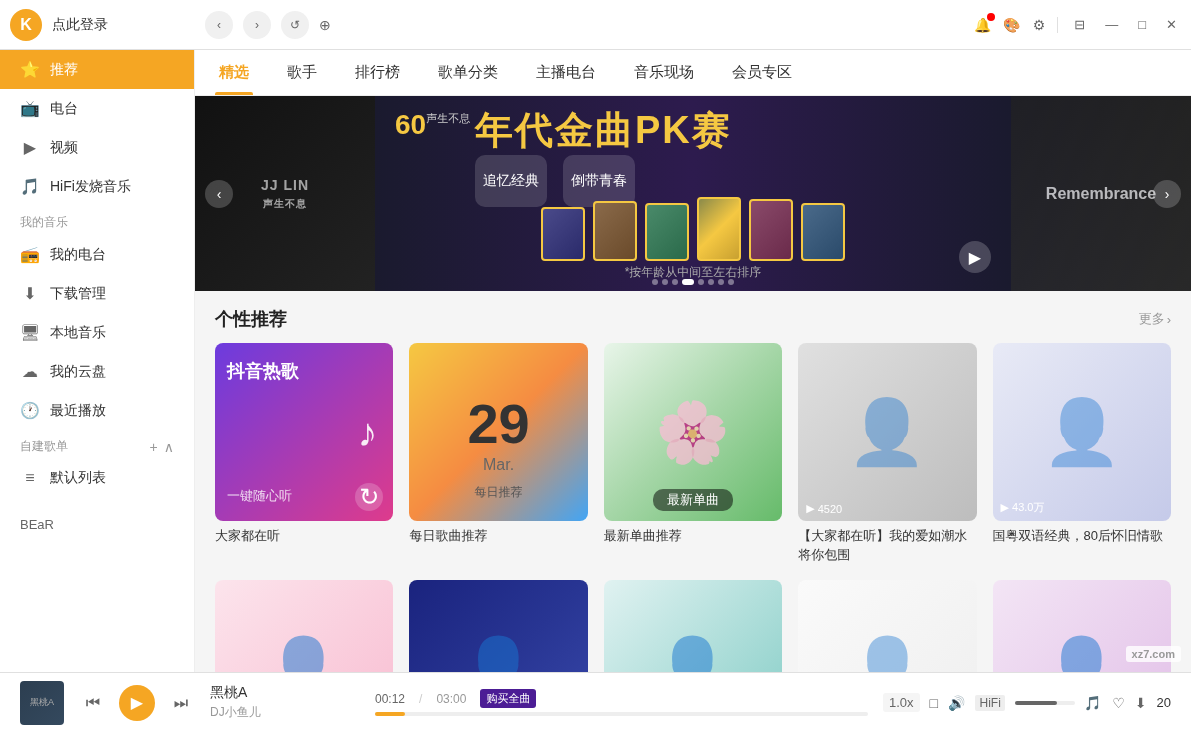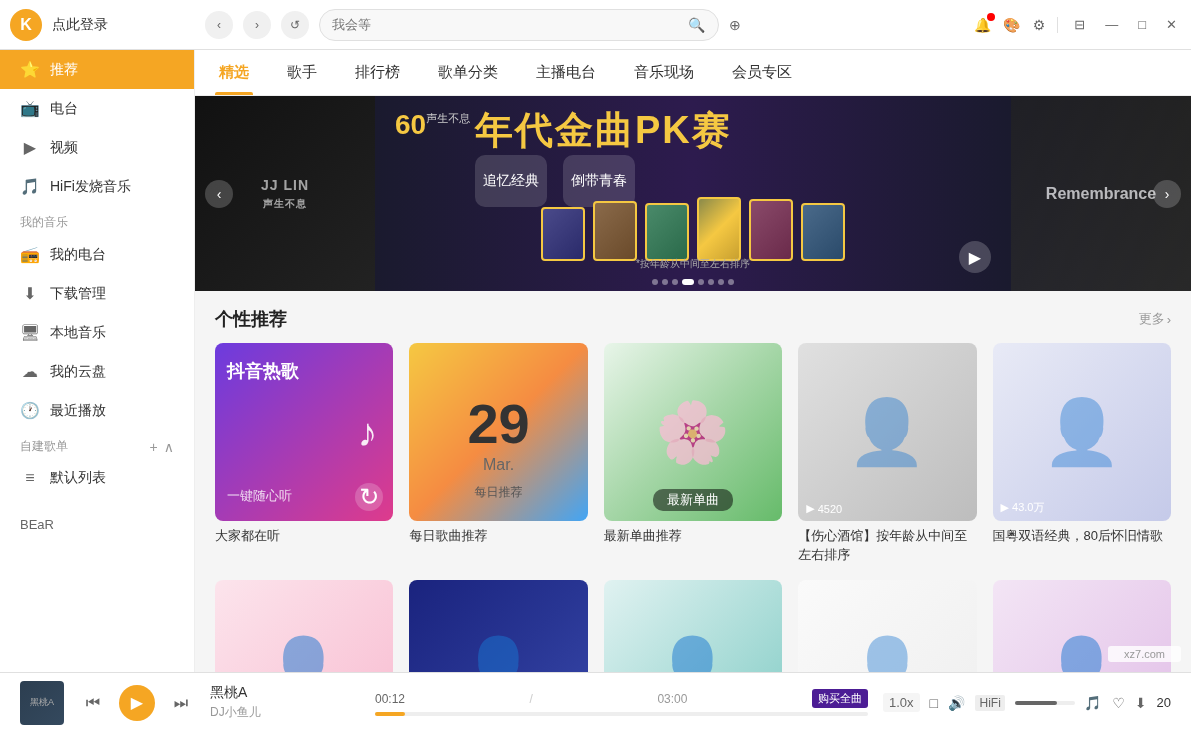--- a/index.html
+++ b/index.html
@@ -381,21 +381,21 @@
       background: #eee;
       border-radius: 2px;
       position: relative;
       cursor: pointer;
     }
     .progress-bar-fill {
       height: 100%;
       border-radius: 2px;
       background: #f5a623;
     }
-    .progress-time { display: flex; align-items: center; gap: 6px; justify-content: space-between; }
+    .progress-time { display: flex; align-items: center; gap: 14px; }
     .time-current { font-size: 12px; color: #666; }
     .time-total { font-size: 12px; color: #999; }
     .buy-btn {
       background: #4c1d95;
       color: white;
       font-size: 11px;
       padding: 2px 6px;
       border-radius: 3px;
       cursor: pointer;
     }
@@ -428,22 +428,23 @@
       background: #666;
       border-radius: 2px;
     }
     .watermark {
       position: fixed;
       bottom: 70px;
       right: 10px;
       font-size: 11px;
       color: #999;
       background: rgba(255,255,255,0.8);
-      padding: 2px 16px;
+      padding: 2px 6px;
       border-radius: 3px;
+      font-weight: bold;
     }
 
     
     .singer-lineup {
       display: flex;
       align-items: flex-end;
       justify-content: center;
       gap: 8px;
       width: 100%;
       height: 100%;
@@ -520,24 +521,20 @@
 
 <div class="title-bar">
   <div class="title-bar-left">
     <div class="app-logo">K</div>
     <span class="login-btn">点此登录</span>
   </div>
   <div class="title-bar-center">
     <button class="nav-btn">‹</button>
     <button class="nav-btn">›</button>
     <button class="nav-btn">↺</button>
-    <div class="search-bar">
-      <input class="search-input" type="text" placeholder="我会等" style="">
-      <span class="search-icon-btn">🔍</span>
-    </div>
     <span class="title-btn">⊕</span>
   </div>
   <div class="title-bar-right">
     <span class="title-btn">🔔<span class="badge"></span></span>
     <span class="title-btn">🎨</span>
     <span class="title-btn">⚙</span>
     <div class="divider-v"></div>
     <span class="win-btn">⊟</span>
     <span class="win-btn">—</span>
     <span class="win-btn">□</span>
@@ -649,21 +646,21 @@
 
             <div class="singer-lineup" style="position:absolute;bottom:20px;left:0;right:0;z-index:2;">
               <div style="width:44px;height:54px;border-radius:4px;background:linear-gradient(135deg,#4a4a8a,#2a2a6a);border:2px solid #f5c842;overflow:hidden;"></div>
               <div style="width:44px;height:60px;border-radius:4px;background:linear-gradient(135deg,#8a6a4a,#6a4a2a);border:2px solid #f5c842;overflow:hidden;"></div>
               <div style="width:44px;height:58px;border-radius:4px;background:linear-gradient(135deg,#4a8a6a,#2a6a4a);border:2px solid #f5c842;overflow:hidden;"></div>
               <div style="width:44px;height:64px;border-radius:4px;background:linear-gradient(135deg,#8a8a4a,#f5c842,#c8a030);border:2px solid #f5c842;overflow:hidden;"></div>
               <div style="width:44px;height:62px;border-radius:4px;background:linear-gradient(135deg,#8a4a6a,#6a2a4a);border:2px solid #f5c842;overflow:hidden;"></div>
               <div style="width:44px;height:58px;border-radius:4px;background:linear-gradient(135deg,#4a6a8a,#2a4a6a);border:2px solid #f5c842;overflow:hidden;"></div>
             </div>
 
-            <div style="position:absolute;bottom:20px;left:50%;transform:translateX(-50%);font-size:10px;color:#aaa;z-index:2;white-space:nowrap;">*按年龄从中间至左右排序</div>
+            <div style="position:absolute;bottom:10px;left:50%;transform:translateX(-50%);font-size:12px;color:#aaa;z-index:2;white-space:nowrap;">*按年龄从中间至左右排序</div>
 
             <div class="banner-play" style="right:20px;bottom:18px;z-index:3;">▶</div>
 
             <div class="banner-dots" style="z-index:3;bottom:6px;">
               <div class="banner-dot"></div>
               <div class="banner-dot"></div>
               <div class="banner-dot"></div>
               <div class="banner-dot active"></div>
               <div class="banner-dot"></div>
               <div class="banner-dot"></div>
@@ -738,21 +735,21 @@
           <div class="playlist-thumb">
             <div class="playlist-thumb-inner thumb-hurt">
 
               <div style="font-size:64px;opacity:0.4;">👤</div>
             </div>
             <div class="playlist-play-count">
               <span>▶</span>
                 <span>4520</span>
             </div>
           </div>
-          <div class="playlist-label">【伤心酒馆】按年龄从中间至左右排序</div>
+          <div class="playlist-label">【大家都在听】我的爱如潮水将你包围</div>
         </div>
 
         <div class="playlist-item">
           <div class="playlist-thumb">
             <div class="playlist-thumb-inner thumb-classic">
 
               <div style="font-size:64px;opacity:0.4;">👤</div>
             </div>
             <div class="playlist-play-count">
               <span>▶</span>

